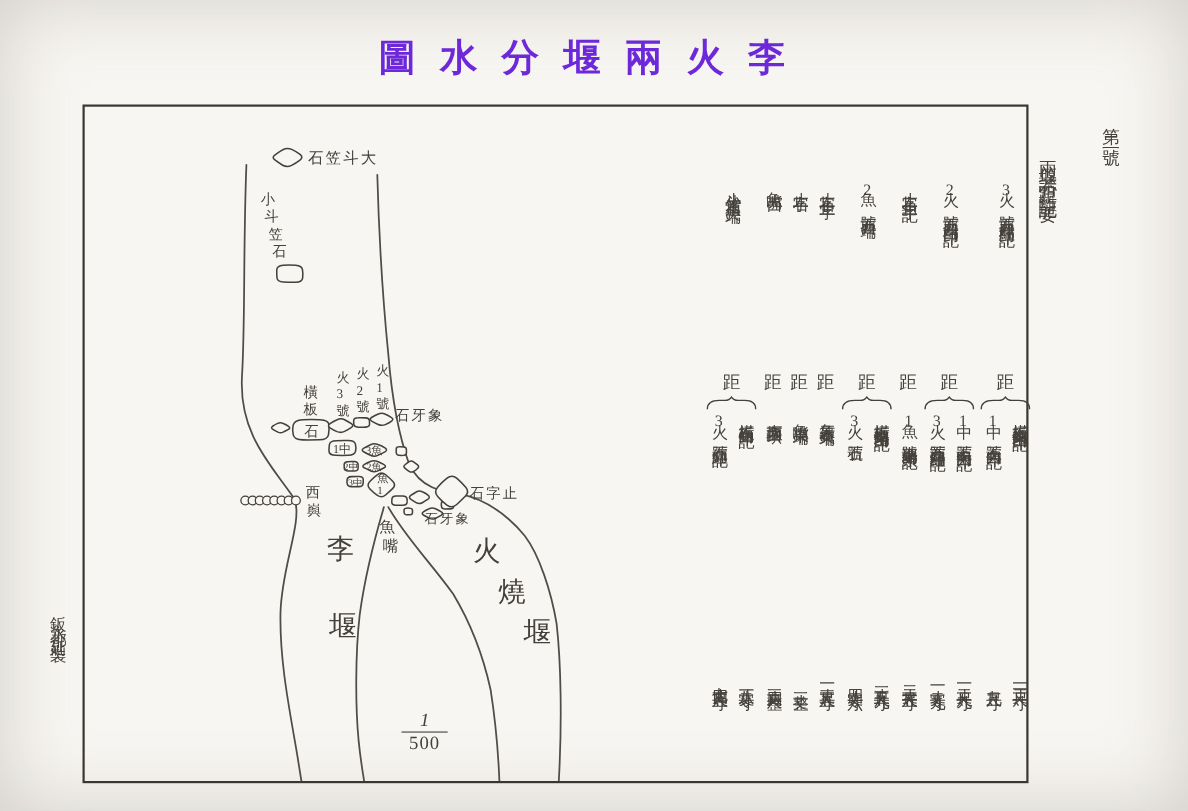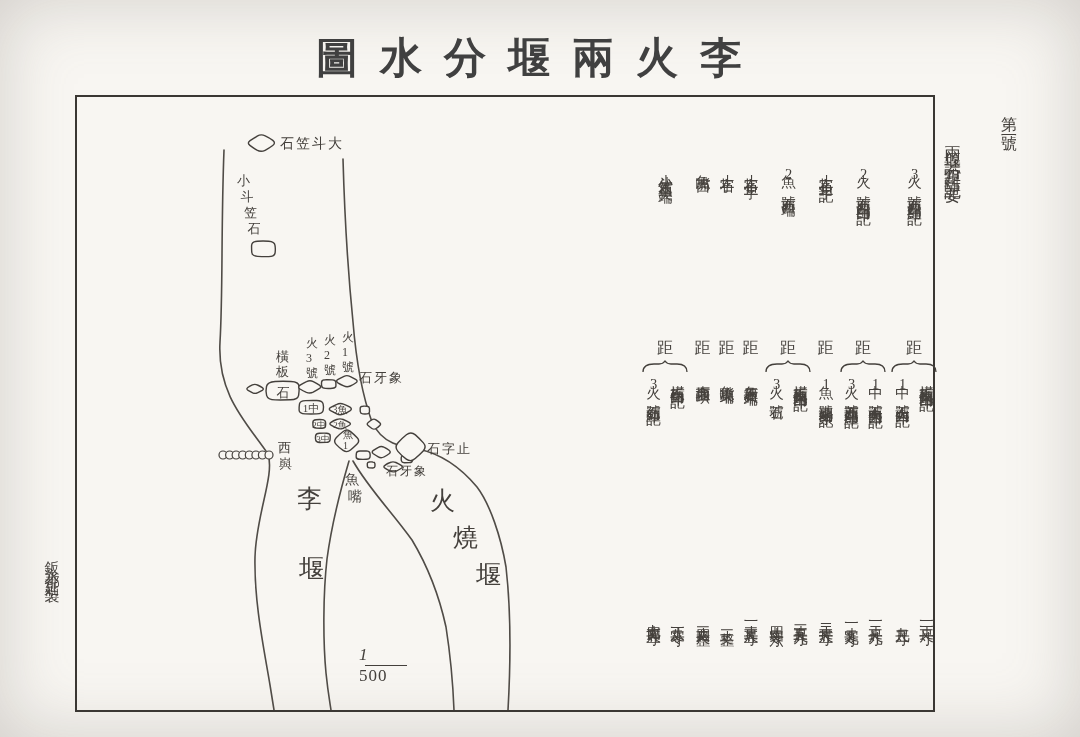--- a/index.html
+++ b/index.html
@@ -1,41 +1,41 @@
 <!DOCTYPE html>
 <html><head>
 <meta charset="utf-8">
 <style>
   html,body{margin:0;padding:0;background:#e7e5e1;}
   .page{position:relative;width:1080px;height:737px;background:#f8f6f2;overflow:hidden;
         font-family:"Liberation Serif","DejaVu Serif",serif;color:#44403c;
         box-shadow:inset 0 0 70px rgba(110,105,98,.28);}
   .vtext{writing-mode:vertical-rl;text-orientation:upright;}
   .title{position:absolute;top:30px;left:0;width:1080px;text-align:center;margin:0;
-         font-size:42px;font-weight:700;letter-spacing:22px;color:#404040;}
+         font-size:34px;font-weight:700;letter-spacing:22px;color:#6d28d9;}
   .sheet-number{position:absolute;left:998px;top:104px;font-size:16px;letter-spacing:9px;}
   .right-title{position:absolute;left:941px;top:133px;font-size:16.5px;letter-spacing:6px;}
   .left-credit{position:absolute;left:42px;top:548px;font-size:15px;letter-spacing:7px;}
   .map-frame{position:absolute;left:75px;top:95px;width:860px;height:617px;
              border:2px solid #3a3733;box-sizing:border-box;}
   #map-svg{position:absolute;left:0;top:0;}
   .scale-note{position:absolute;left:566px;top:22px;font-size:15px;white-space:nowrap;}
   .scale-note .formula{font-style:italic;font-size:19px;margin-left:14px;letter-spacing:2px;}
   .scale-note sup{font-size:10px;font-style:normal;}
   #records{position:absolute;left:548px;top:66px;width:312px;height:474px;
            display:flex;flex-direction:row-reverse;justify-content:flex-start;gap:5px;}
   .rec{display:flex;flex-direction:column;align-items:center;}
   .rec-header{writing-mode:vertical-rl;text-orientation:upright;height:172px;
               font-size:14.5px;letter-spacing:2.5px;}
   .rec-dist{height:22px;font-size:16px;margin-top:3px;}
   .rec-brace{height:13px;display:flex;align-items:flex-start;}
   .rec-items{display:flex;flex-direction:row-reverse;gap:5px;margin-top:1px;}
   .rec-item{writing-mode:vertical-rl;text-orientation:upright;height:248px;
             display:flex;justify-content:space-between;font-size:14.5px;letter-spacing:1.5px;}
-  .fraction{position:absolute;left:282px;top:549px;width:54px;
+  .fraction{position:absolute;left:282px;top:549px;width:54px;text-align:center;
             font-size:17px;line-height:1.05;}
   .fraction .num{font-style:italic;}
   .fraction .bar{display:block;border-top:1.6px solid #44403c;margin:1px 6px 1px 6px;}
   .fraction .den{letter-spacing:1px;}
 </style>
 </head>
 <body>
 
 <div class="page">
 

